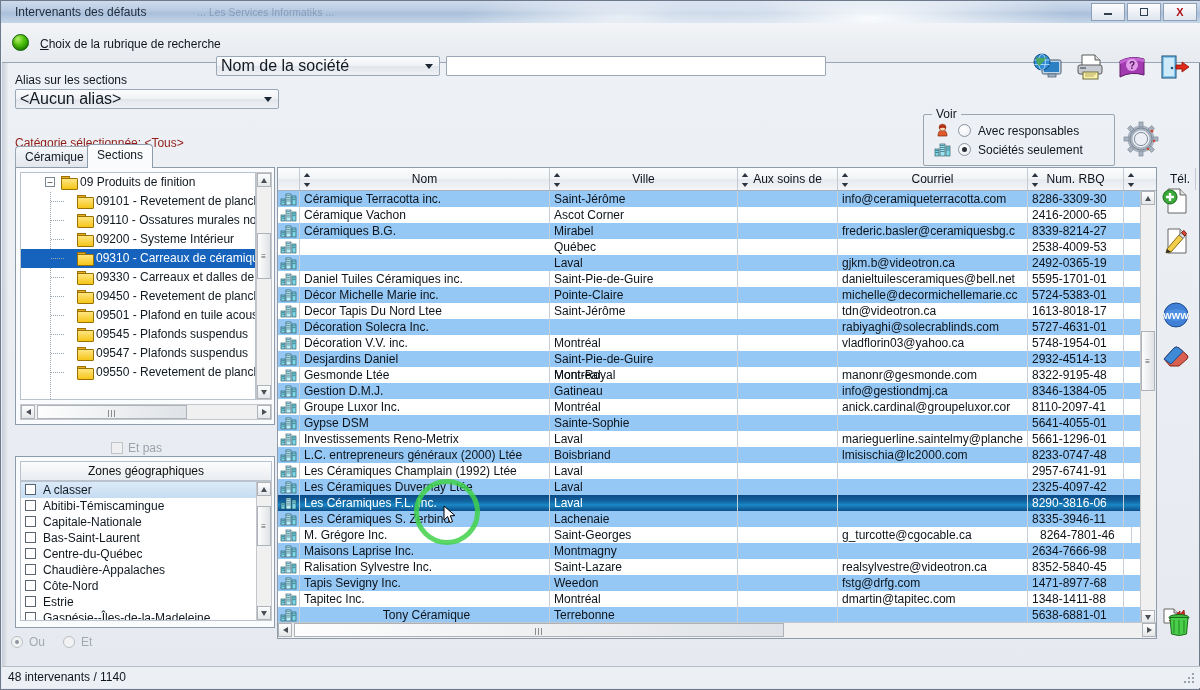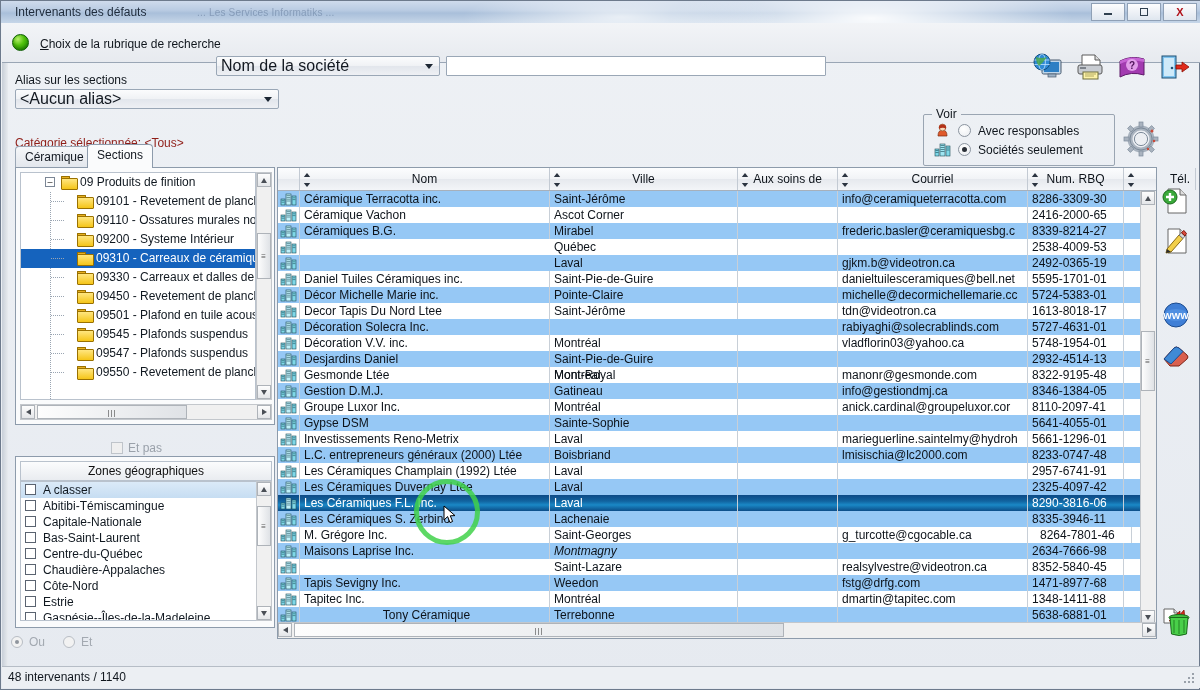--- a/index.html
+++ b/index.html
@@ -781,21 +781,21 @@
             <svg width="17" height="13" viewBox="0 0 17 13">
               <rect x="1" y="6" width="4" height="6" fill="#7fd8e8" stroke="#1b4a55" stroke-width=".6"></rect>
               <rect x="6" y="1" width="5" height="11" fill="#bff0fa" stroke="#1b4a55" stroke-width=".6"></rect>
               <rect x="12" y="3" width="4" height="9" fill="#7fd8e8" stroke="#1b4a55" stroke-width=".6"></rect>
               <path d="M6.6 2.6h3.8M6.6 4.4h3.8M6.6 6.2h3.8M6.6 8h3.8M12.6 4.8h2.8M12.6 6.6h2.8M1.6 7.4h2.8M1.6 9.2h2.8" stroke="#1b4a55" stroke-width=".55"></path>
             </svg>
           </div>
           <div class="cell" style="left: 22px; width: 250px;">Investissements Reno-Metrix</div>
           <div class="cell" style="left: 272px; width: 188px;">Laval</div>
           <div class="cell" style="left: 460px; width: 100px;"></div>
-          <div class="cell" style="left: 560px; width: 190px;">marieguerline.saintelmy@hydroh</div>
+          <div class="cell" style="left: 560px; width: 190px;">marieguerline.saintelmy@planche</div>
           <div class="cell" style="left: 750px; width: 96px;">5661-1296-01</div>
           <div class="cell right" style="left: 846px; width: 72px;"></div>
         </div>
         <div class="grow alt">
           <div class="icon-cell">
             <svg width="17" height="13" viewBox="0 0 17 13">
               <rect x="1" y="6" width="4" height="6" fill="#7fd8e8" stroke="#1b4a55" stroke-width=".6"></rect>
               <rect x="6" y="1" width="5" height="11" fill="#bff0fa" stroke="#1b4a55" stroke-width=".6"></rect>
               <rect x="12" y="3" width="4" height="9" fill="#7fd8e8" stroke="#1b4a55" stroke-width=".6"></rect>
               <path d="M6.6 2.6h3.8M6.6 4.4h3.8M6.6 6.2h3.8M6.6 8h3.8M12.6 4.8h2.8M12.6 6.6h2.8M1.6 7.4h2.8M1.6 9.2h2.8" stroke="#1b4a55" stroke-width=".55"></path>
@@ -891,35 +891,36 @@
         <div class="grow alt">
           <div class="icon-cell">
             <svg width="17" height="13" viewBox="0 0 17 13">
               <rect x="1" y="6" width="4" height="6" fill="#7fd8e8" stroke="#1b4a55" stroke-width=".6"></rect>
               <rect x="6" y="1" width="5" height="11" fill="#bff0fa" stroke="#1b4a55" stroke-width=".6"></rect>
               <rect x="12" y="3" width="4" height="9" fill="#7fd8e8" stroke="#1b4a55" stroke-width=".6"></rect>
               <path d="M6.6 2.6h3.8M6.6 4.4h3.8M6.6 6.2h3.8M6.6 8h3.8M12.6 4.8h2.8M12.6 6.6h2.8M1.6 7.4h2.8M1.6 9.2h2.8" stroke="#1b4a55" stroke-width=".55"></path>
             </svg>
           </div>
           <div class="cell" style="left: 22px; width: 250px;">Maisons Laprise Inc.</div>
-          <div class="cell" style="left: 272px; width: 188px; font-style: italic;">Montmagny</div>
+          <div class="cell" style="left: 272px; width: 188px;">Montmagny</div>
           <div class="cell" style="left: 460px; width: 100px;"></div>
           <div class="cell" style="left: 560px; width: 190px;"></div>
           <div class="cell" style="left: 750px; width: 96px;">2634-7666-98</div>
           <div class="cell right" style="left: 846px; width: 72px;"></div>
         </div>
         <div class="grow">
           <div class="icon-cell">
             <svg width="17" height="13" viewBox="0 0 17 13">
               <rect x="1" y="6" width="4" height="6" fill="#7fd8e8" stroke="#1b4a55" stroke-width=".6"></rect>
               <rect x="6" y="1" width="5" height="11" fill="#bff0fa" stroke="#1b4a55" stroke-width=".6"></rect>
               <rect x="12" y="3" width="4" height="9" fill="#7fd8e8" stroke="#1b4a55" stroke-width=".6"></rect>
               <path d="M6.6 2.6h3.8M6.6 4.4h3.8M6.6 6.2h3.8M6.6 8h3.8M12.6 4.8h2.8M12.6 6.6h2.8M1.6 7.4h2.8M1.6 9.2h2.8" stroke="#1b4a55" stroke-width=".55"></path>
             </svg>
           </div>
+          <div class="cell" style="left: 22px; width: 250px;">Ralisation Sylvestre Inc.</div>
           <div class="cell" style="left: 272px; width: 188px;">Saint-Lazare</div>
           <div class="cell" style="left: 460px; width: 100px;"></div>
           <div class="cell" style="left: 560px; width: 190px;">realsylvestre@videotron.ca</div>
           <div class="cell" style="left: 750px; width: 96px;">8352-5840-45</div>
           <div class="cell right" style="left: 846px; width: 72px;"></div>
         </div>
         <div class="grow alt">
           <div class="icon-cell">
             <svg width="17" height="13" viewBox="0 0 17 13">
               <rect x="1" y="6" width="4" height="6" fill="#7fd8e8" stroke="#1b4a55" stroke-width=".6"></rect>

